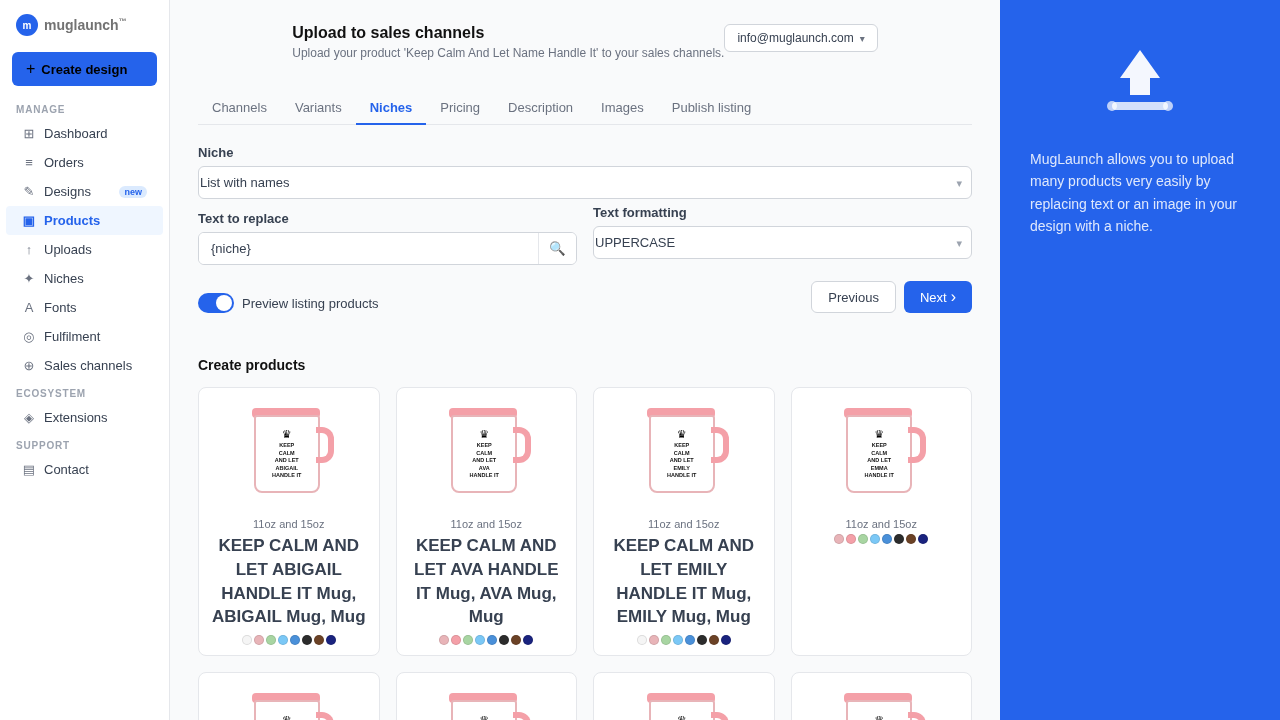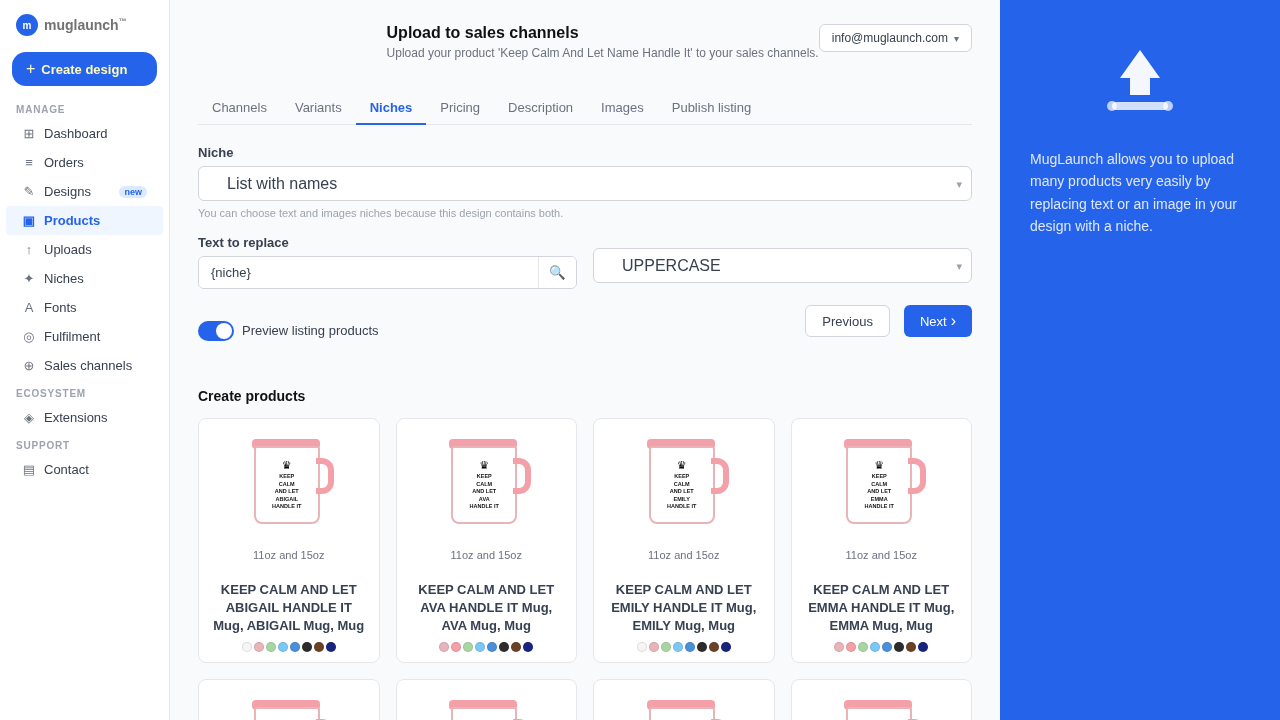--- a/index.html
+++ b/index.html
@@ -27,23 +27,23 @@
       background: #2563EB;
       border-radius: 50%;
       display: flex; align-items: center; justify-content: center;
       color: white; font-size: 10px; font-weight: bold;
     }
     .logo-text { font-size: 14px; font-weight: 700; color: #737373; }
     .logo-tm { font-size: 8px; vertical-align: super; }
     .create-design-btn {
       margin: 6px 12px 10px;
       background: #2563EB;
-      color: #fef9c3;
+      color: #000000;
       border: none;
-      border-radius: 14px;
+      border-radius: 6px;
       padding: 8px 14px;
       font-size: 13px;
       font-weight: 600;
       cursor: pointer;
       display: flex;
       align-items: center;
       gap: 6px;
     }
     .create-design-btn:before { content: '+'; font-size: 16px; font-weight: 300; }
     .sidebar-section-label {
@@ -107,24 +107,24 @@
     .tab.active { color: #2563EB; border-bottom: 2px solid #2563EB; font-weight: 600; }
 
     
     .form-label { font-size: 13px; font-weight: 600; color: #374151; margin-bottom: 6px; }
     .select-wrapper {
       position: relative;
       margin-bottom: 6px;
     }
     .select-field {
       width: 100%;
-      padding: 8px 28px;
+      padding: 8px 1px;
       border: 1px solid #d1d5db;
       border-radius: 6px;
-      font-size: 16px;
+      font-size: 13px;
       color: #374151;
       background: white;
       appearance: none;
       cursor: pointer;
     }
     .select-arrow {
       position: absolute;
       right: 10px;
       top: 50%;
       transform: translateY(-50%);
@@ -180,22 +180,22 @@
       position: absolute;
       top: 2px; left: 18px;
       transition: left 0.2s;
     }
     .preview-label { font-size: 13px; color: #374151; }
 
     
     .nav-buttons {
       display: flex;
       justify-content: flex-end;
-      gap: 14px;
-      margin-bottom: 35px;
+      gap: 8px;
+      margin-bottom: 28px;
     }
     .btn-secondary {
       padding: 7px 16px;
       border: 1px solid #d1d5db;
       background: white;
       border-radius: 6px;
       font-size: 13px;
       cursor: pointer;
       color: #374151;
     }
@@ -228,22 +228,22 @@
       border: 1px solid #e5e7eb;
     }
     .mug-container {
       width: 100%;
       height: 110px;
       display: flex;
       align-items: center;
       justify-content: center;
       margin-bottom: 8px;
     }
-    .product-size { font-size: 11px; color: #6b7280; margin-bottom: 20px; }
-    .product-name { font-size: 13px; color: #374151; font-weight: 600; line-height: 1.4; margin-bottom: 6px; }
+    .product-size { font-size: 11px; color: #6b7280; margin-bottom: 4px; }
+    .product-name { font-size: 17px; color: #374151; font-weight: 600; line-height: 1.4; margin-bottom: 6px; }
     .color-swatches {
       display: flex;
       gap: 2px;
       justify-content: center;
       flex-wrap: wrap;
     }
     .swatch {
       width: 10px;
       height: 10px;
       border-radius: 50%;
@@ -343,21 +343,21 @@
 
   <div class="sidebar-section-label">SUPPORT</div>
   <div class="sidebar-item">
     <span class="sidebar-icon">▤</span>
     <span>Contact</span>
   </div>
 </div>
 
 <div class="main-content">
 
-  <div style="display:flex; justify-content:flex-end; align-items:flex-start; margin-bottom:16px;">
+  <div style="display:flex; justify-content:center; align-items:flex-start; margin-bottom:16px;">
     <div>
       <div class="page-title">Upload to sales channels</div>
       <div class="page-subtitle">Upload your product 'Keep Calm And Let Name Handle It' to your sales channels.</div>
     </div>
     <div style="display:flex; align-items:center; gap:6px; background:white; border:1px solid #d1d5db; border-radius:6px; padding:6px 12px; cursor:pointer;">
       <span style="font-size:12px; color:#374151;">info@muglaunch.com</span>
       <span style="font-size:10px; color:#6b7280;">▾</span>
     </div>
   </div>
 
@@ -372,32 +372,32 @@
   </div>
 
   <div>
     <div class="form-label">Niche</div>
     <div class="select-wrapper">
       <select class="select-field">
         <option>List with names</option>
       </select>
       <span class="select-arrow">▾</span>
     </div>
-    <div class="niche-note">You can choose text and images niches because this design contains both.</div>
   </div>
 
   <div class="form-row">
     <div class="form-group">
       <div class="form-label">Text to replace</div>
       <div class="text-input-wrapper">
         <input class="text-input" type="text" value="{niche}" style="">
         <button class="search-btn">🔍</button>
       </div>
     </div>
     <div class="form-group">
+      <div class="form-label">Text formatting</div>
       <div class="select-wrapper">
         <select class="select-field">
           <option>UPPERCASE</option>
           <option>lowercase</option>
           <option>Title Case</option>
         </select>
         <span class="select-arrow">▾</span>
       </div>
     </div>
   </div>
@@ -510,21 +510,20 @@
             <div style="text-align:center; padding:2px;">
               <div style="font-size:11px; margin-bottom:1px;">♛</div>
               <div style="font-size:5.5px; font-weight:900; line-height:1.35; color:#111; font-family:Arial,sans-serif;">KEEP<br>CALM<br>AND LET<br>EMMA<br>HANDLE IT</div>
             </div>
           </div>
           <div style="position:absolute; right:0; top:22px; width:18px; height:36px; border:6px solid #f4a0a8; border-left:none; border-radius:0 12px 12px 0;"></div>
         </div>
       </div>
 
       <div class="product-size">11oz and 15oz</div>
-      <div class="product-name">KEEP CALM AND LET EMMA HANDLE IT Mug, EMMA Mug, Mug</div>
       <div class="color-swatches">
           <div class="swatch" style="background:#e8b4b8;"></div>
           <div class="swatch" style="background:#f4a0a8;"></div>
           <div class="swatch" style="background:#a8d5a2;"></div>
           <div class="swatch" style="background:#7bc8f6;"></div>
           <div class="swatch" style="background:#4a90d9;"></div>
           <div class="swatch" style="background:#2c2c2c;"></div>
           <div class="swatch" style="background:#6b4226;"></div>
           <div class="swatch" style="background:#1a237e;"></div>
         </div>

